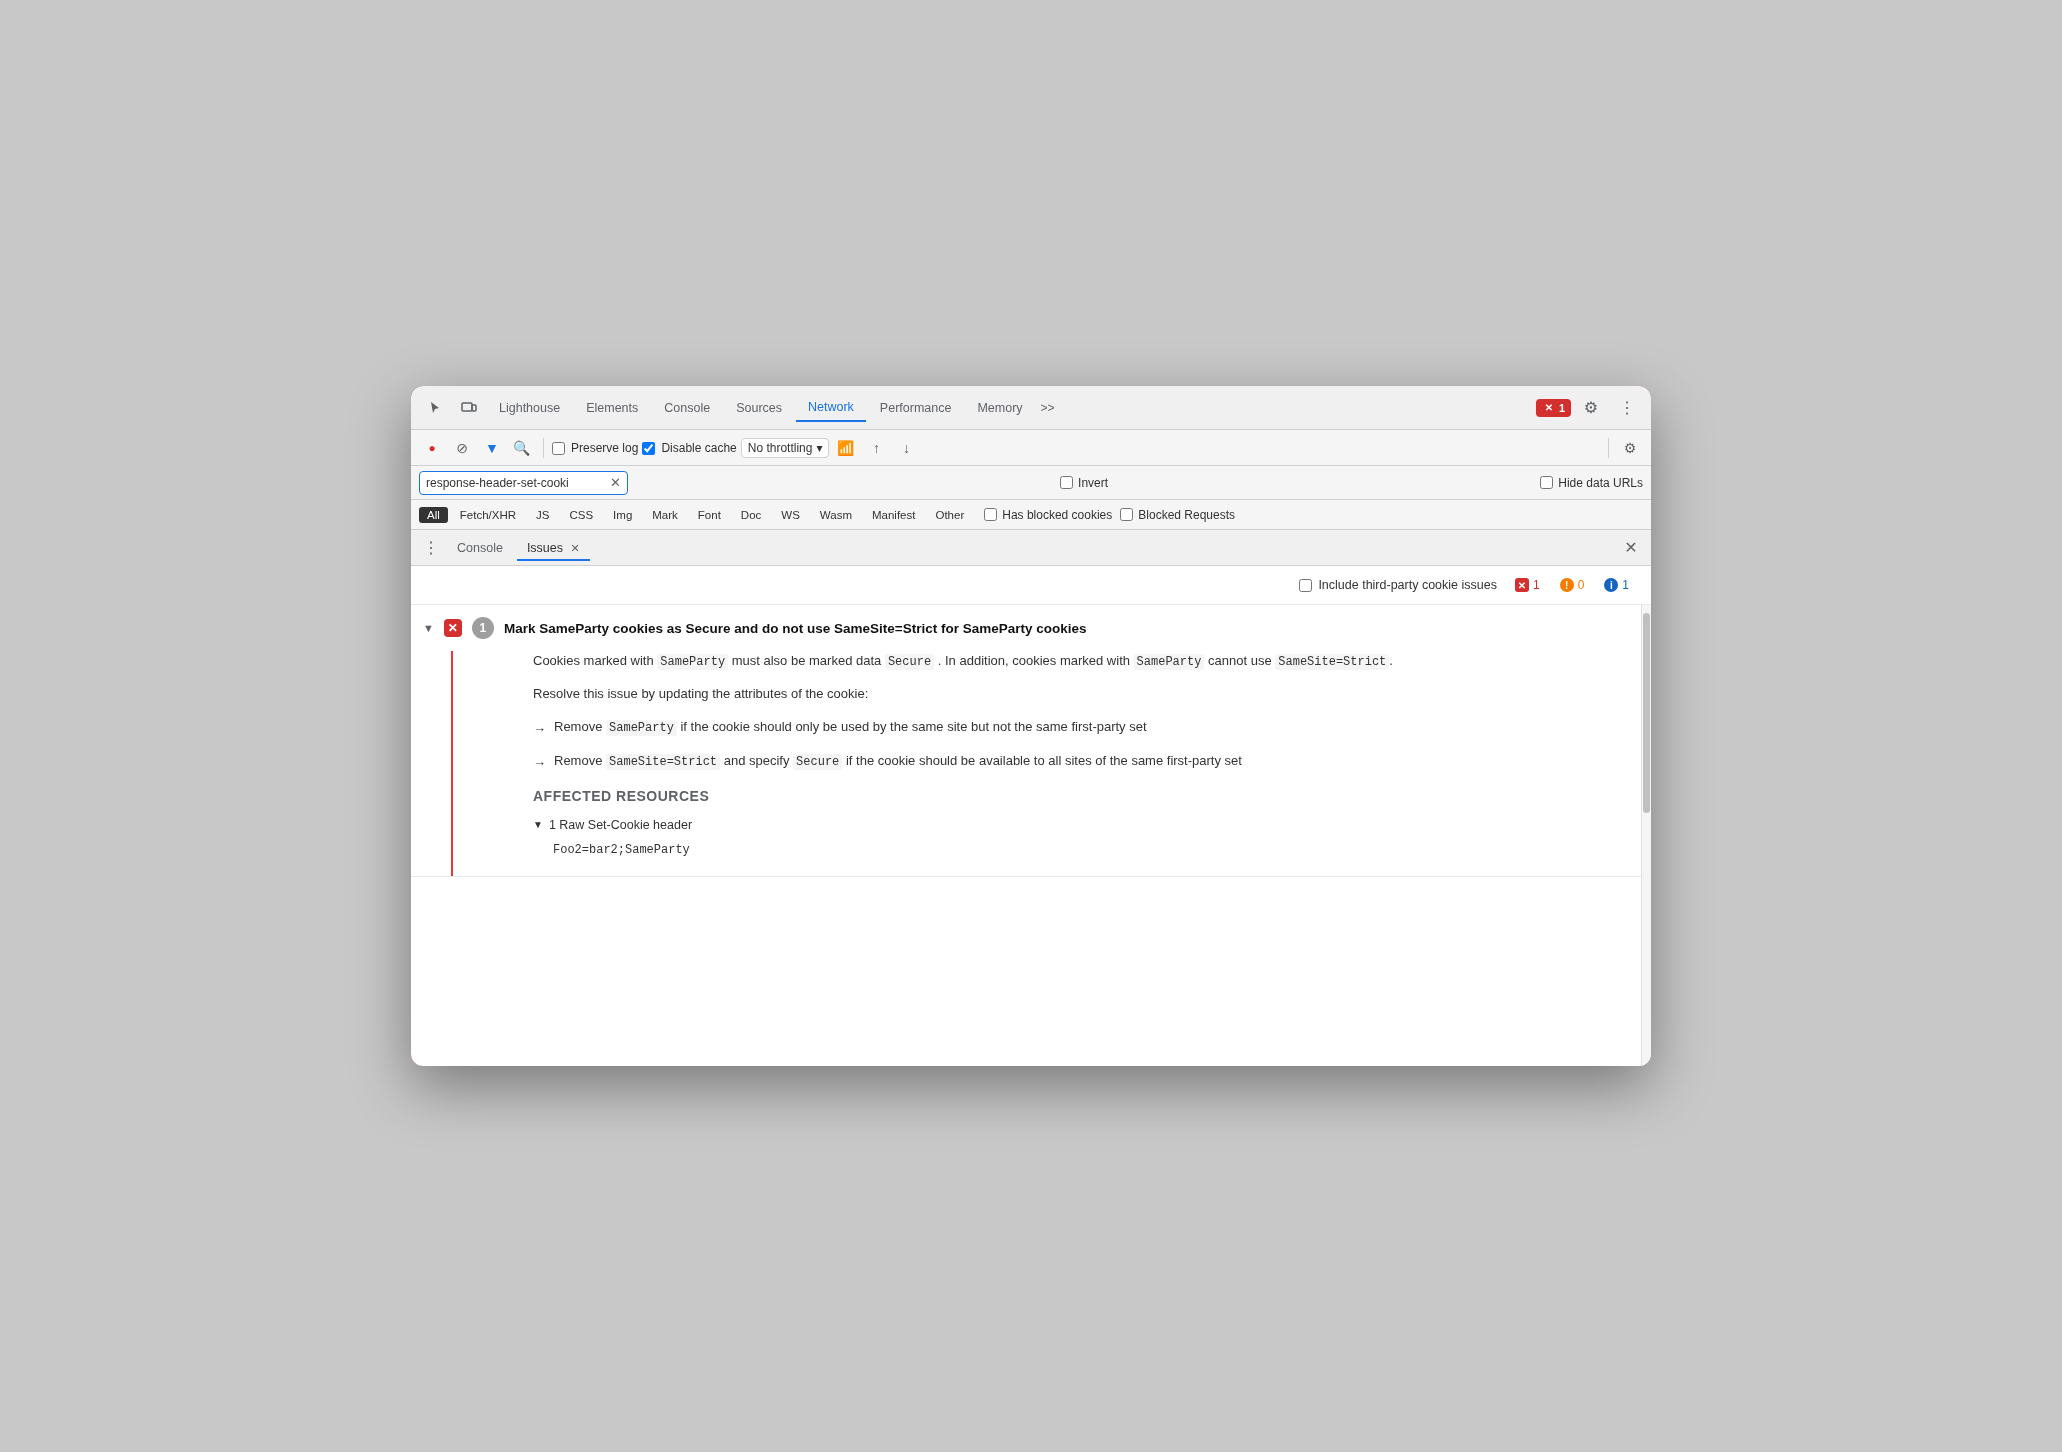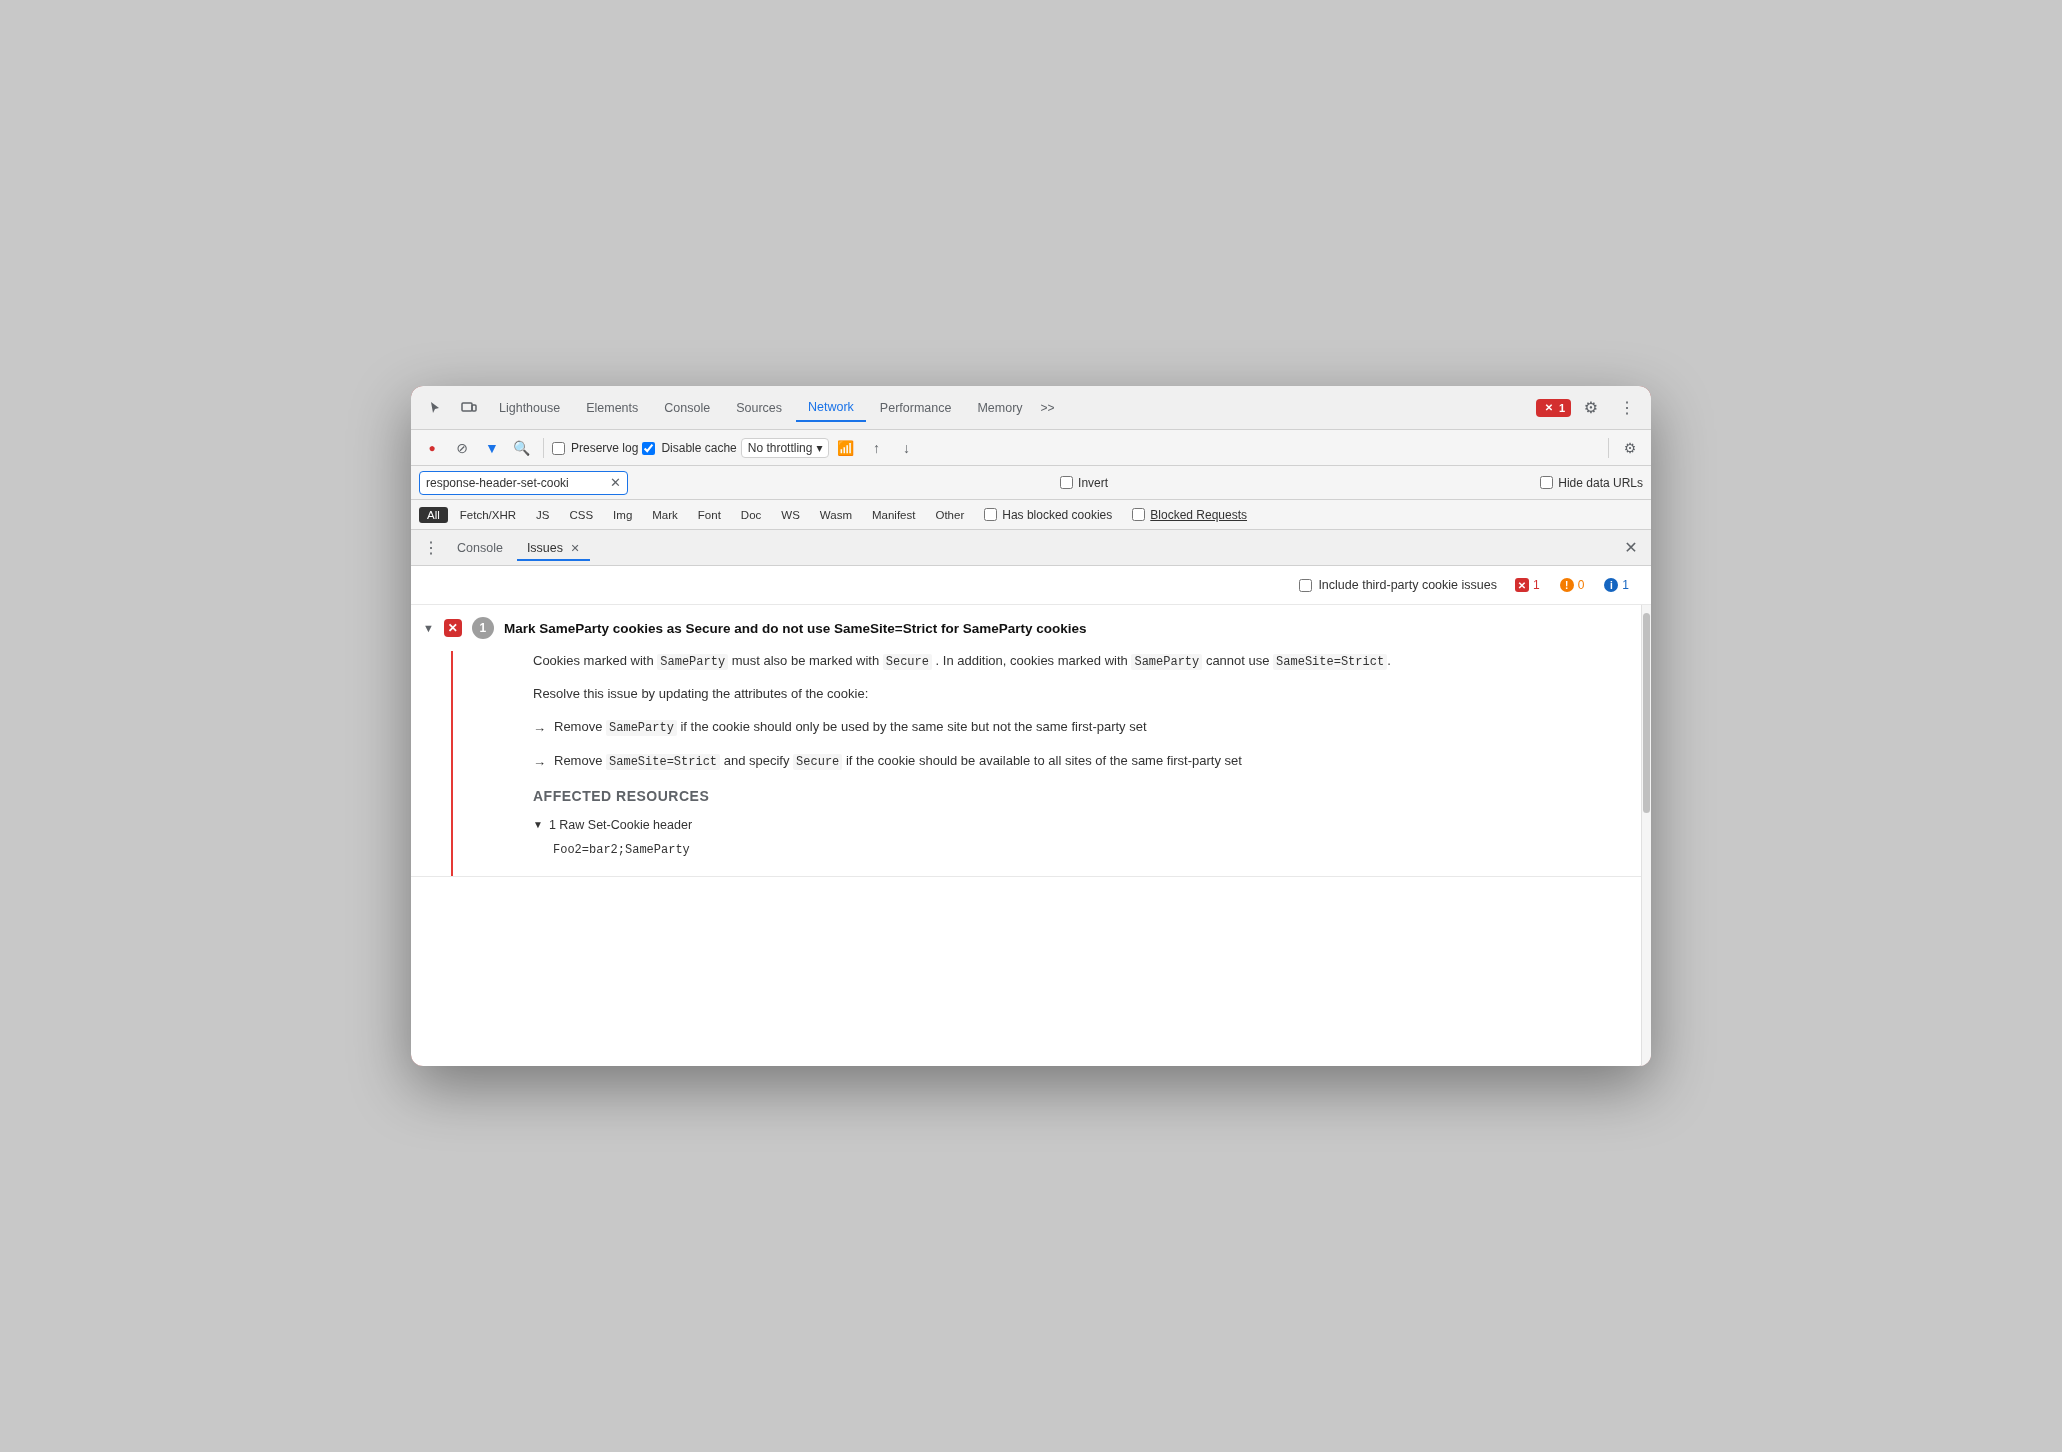--- a/index.html
+++ b/index.html
@@ -558,21 +558,21 @@
       <div class="type-chip">Doc</div>
       <div class="type-chip">WS</div>
       <div class="type-chip">Wasm</div>
       <div class="type-chip">Manifest</div>
       <div class="type-chip">Other</div>
       <div class="type-chip-more">
         <label class="filter-checkbox-label">
           <input type="checkbox" style="">
           <span>Has blocked cookies</span>
         </label>
-        <label class="filter-checkbox-label" style="margin-left:17px;text-decoration:underline;">
+        <label class="filter-checkbox-label" style="margin-left:5px;">
           <input type="checkbox" style="">
           <span>Blocked Requests</span>
         </label>
       </div>
     </div>
 
     <div class="panel-tabs">
       <div class="panel-tab-more-btn">⋮</div>
       <div class="panel-tab">
         <span>Console</span>
@@ -614,21 +614,21 @@
               <div class="issue-error-icon">✕</div>
               <div class="issue-count-badge">
                 <span>1</span>
               </div>
               <span class="issue-title">Mark SameParty cookies as Secure and do not use SameSite=Strict for SameParty cookies</span>
             </div>
             <div class="issue-body">
               <p>
                 <span>Cookies marked with</span>
                 <code>SameParty</code>
-                <span>must also be marked with</span>
+                <span>must also be marked data</span>
                 <code>Secure</code>
                 <span>. In addition, cookies marked with</span>
                 <code>SameParty</code>
                 <span>cannot use</span>
                 <code>SameSite=Strict</code><span>.</span>
               </p>
               <p>Resolve this issue by updating the attributes of the cookie:</p>
               <div class="issue-bullet">
                 <span class="issue-bullet-arrow">→</span>
                 <span>

